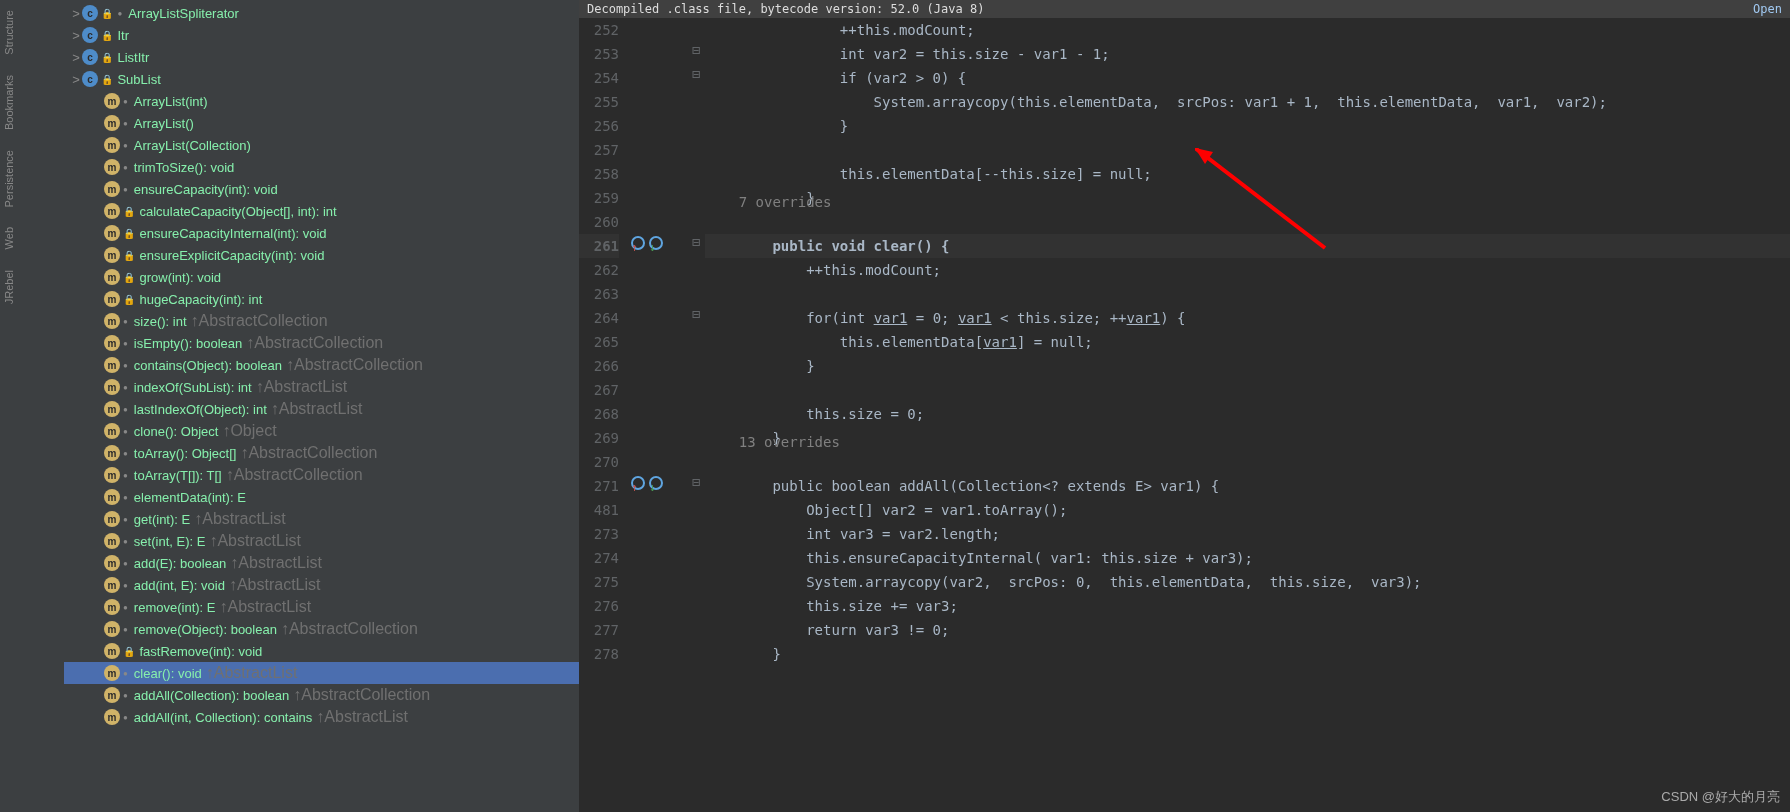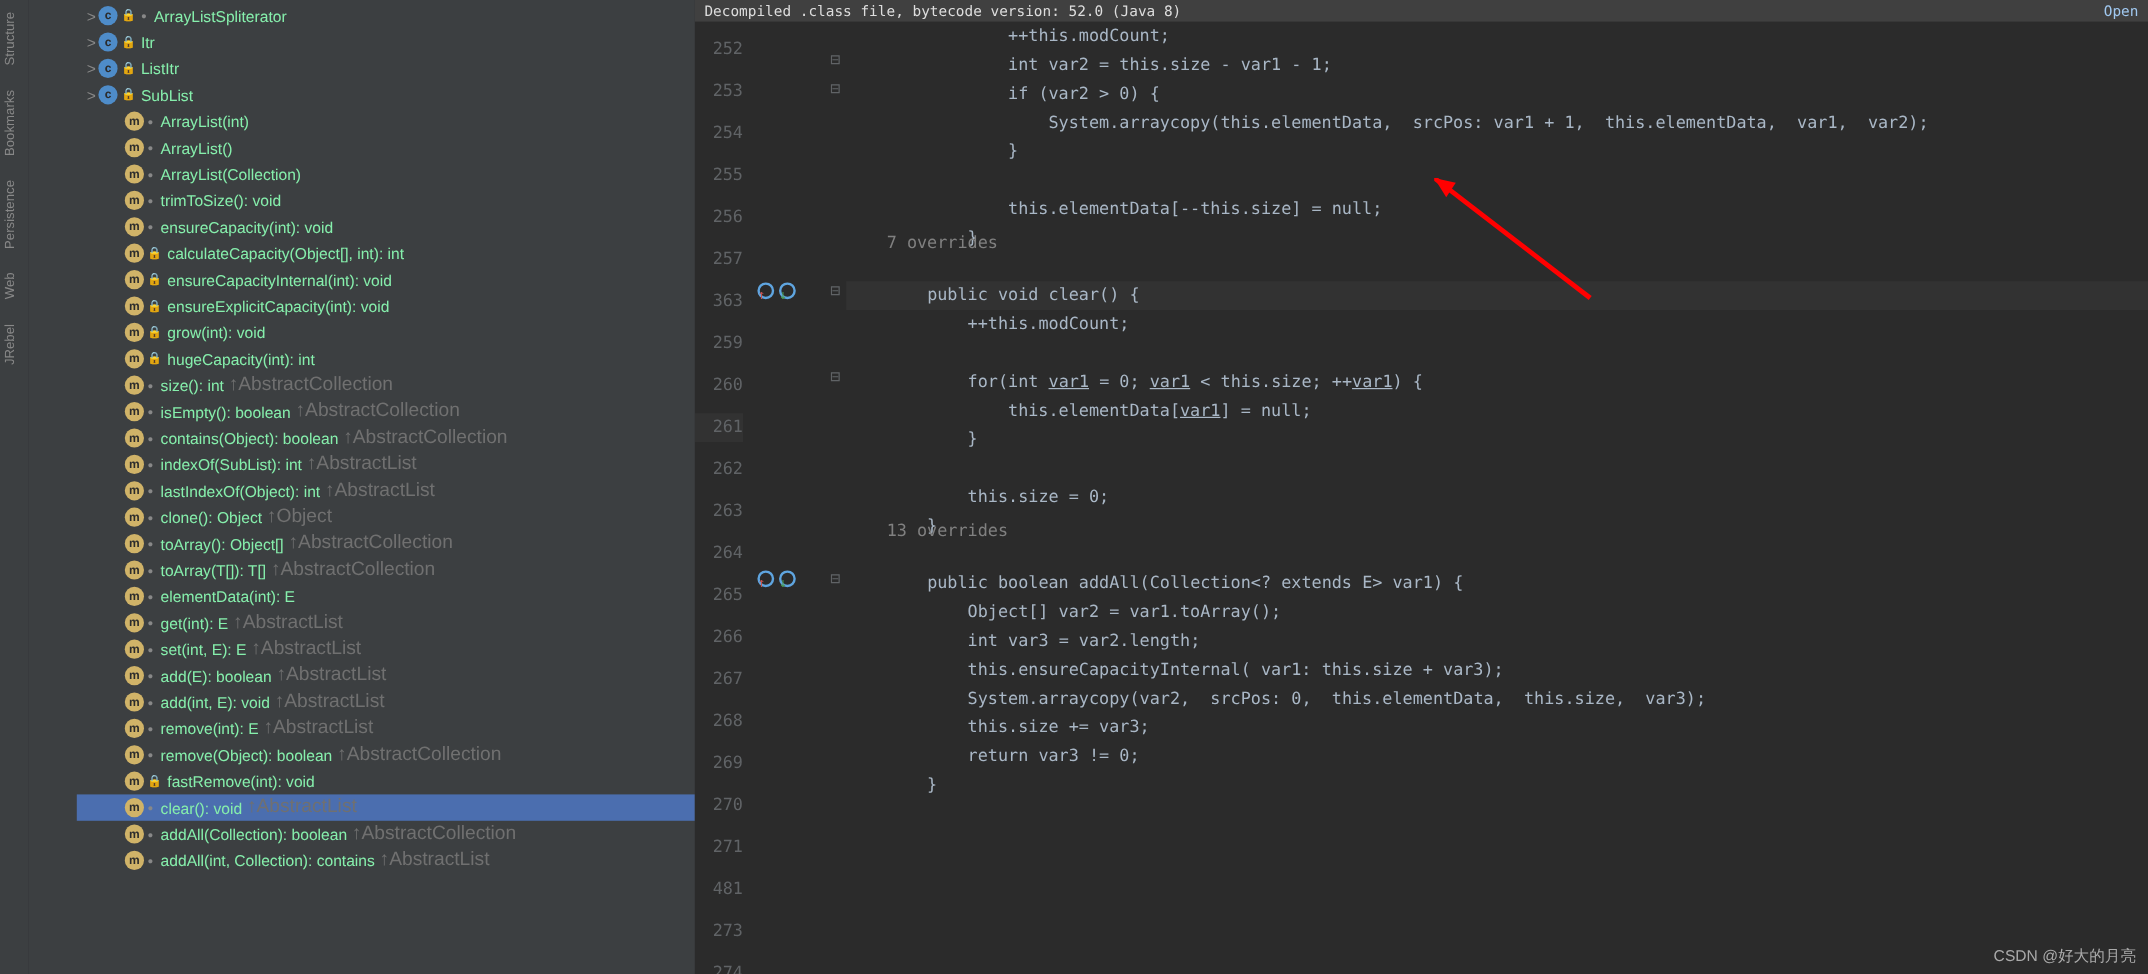--- a/index.html
+++ b/index.html
@@ -18,24 +18,24 @@
 .badge.m { background:#d0b368; }
 .lock { color:#c75450; font-size:10px; margin-right:4px; }
 .dot { color:#888; font-size:8px; margin-right:6px; }
 .lbl { color:#86efac; }
 .ovr { color:#707070; font-size:16px; margin-left:4px; }
 .editor { flex:1; display:flex; flex-direction:column; background:#2b2b2b; font-family:Consolas,monospace; }
 .banner { background:#404040; color:#ddd; padding:2px 8px; font-size:12px; display:flex; }
 .banner .open { margin-left:auto; color:#a0c8f0; cursor:pointer; }
 .code { display:flex; flex:1; overflow:auto; font-size:14px; }
 .gutter { width:48px; text-align:right; color:#606366; padding-right:8px; }
-.gutter div { height:24px; line-height:24px;margin-top:11px; }
+.gutter div { height:24px; line-height:24px; }
 .markers { width:60px; }
 .markers div { height:24px; position:relative; }
-.hl261 { background:#323232; }
+.hl261 { background:#323232;font-weight:bold; }
 .ovic { display:inline-block; width:14px; height:14px; border:2px solid #5fa5e0; border-radius:50%; margin-left:4px; vertical-align:middle; }
 .arr-u::after { content:"↑"; color:#c75450; font-size:11px; margin-left:-2px; }
 .arr-d::after { content:"↓"; color:#499c54; font-size:11px; margin-left:-2px; }
 .lines { flex:1; position:relative; }
 .lines pre { height:24px; line-height:24px; margin:0; font-family:Consolas,monospace; }
 .cmt { color:#808080; }
 .fold { width:18px; color:#606366; }
 .fold div { height:24px; text-align:center; }
 .arrow { position:absolute; left:490px; top:130px; pointer-events:none; }
 .watermark { position:absolute; right:10px; bottom:6px; color:#aaa; font-size:13px; }
@@ -279,21 +279,21 @@
     <span class="open">Open</span>
   </div>
   <div class="code">
     <div class="gutter" id="gutter">
         <div>252</div>
         <div>253</div>
         <div>254</div>
         <div>255</div>
         <div>256</div>
         <div>257</div>
-        <div>363</div>
+        <div>258</div>
         <div>259</div>
         <div>260</div>
         <div class="hl261">261</div>
         <div>262</div>
         <div>263</div>
         <div>264</div>
         <div>265</div>
         <div>266</div>
         <div>267</div>
         <div>268</div>

